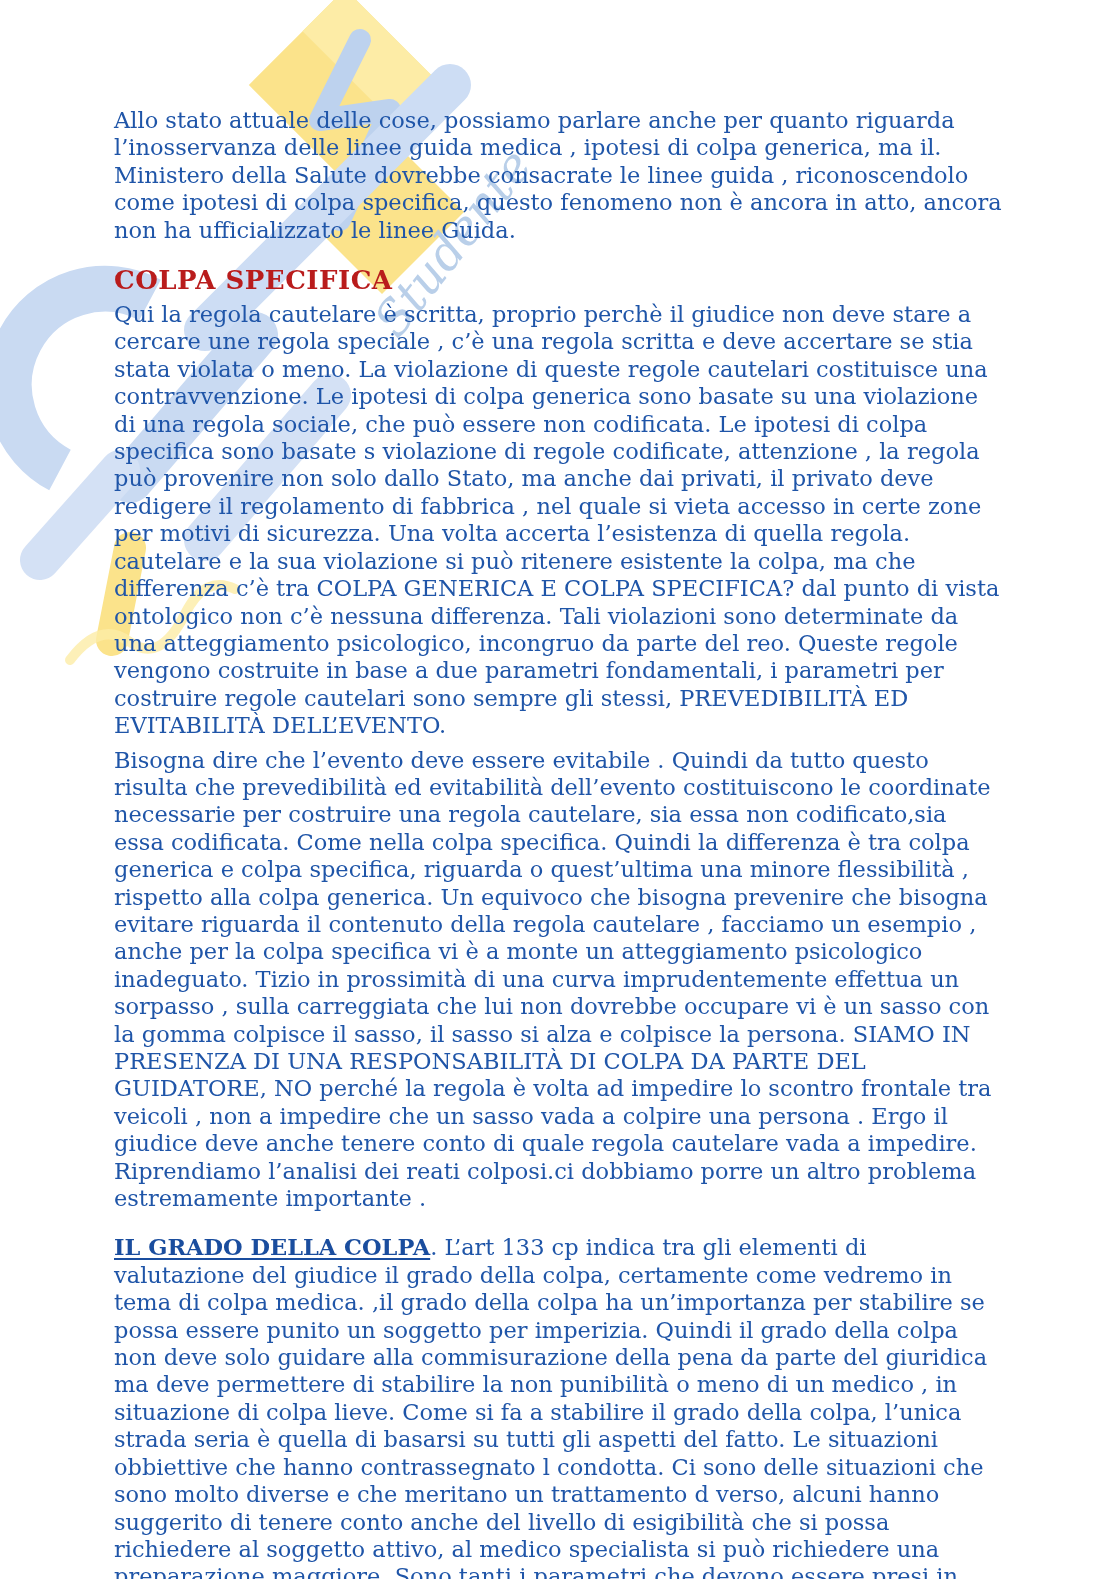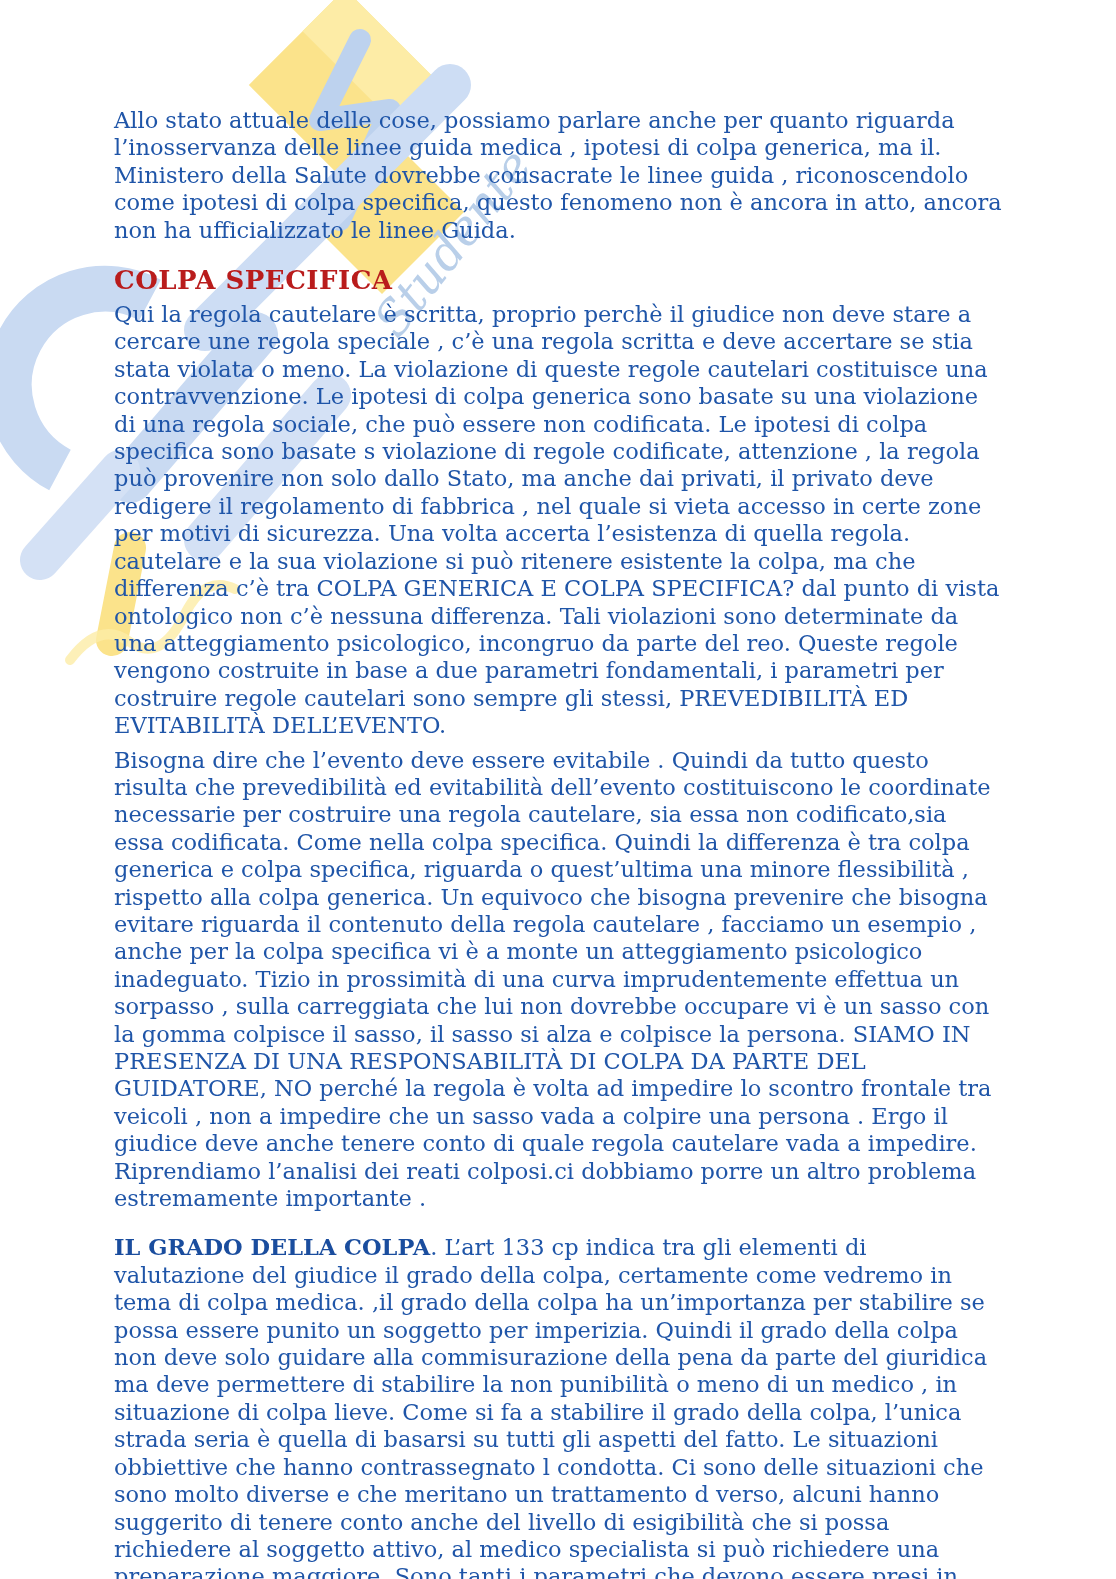--- a/index.html
+++ b/index.html
@@ -45,20 +45,21 @@
   }
   h2.section-heading {
     font-size: 26px;
     line-height: 28px;
     font-weight: bold;
     color: #b91c1c;
     letter-spacing: 0.5px;
   }
   .inline-heading {
     font-weight: bold;
+    text-decoration: underline;
     text-decoration-thickness: 2px;
     text-underline-offset: 3px;
     color: #1a4d9e;
   }
   .indent-small {
     padding-left: 9px;
   }
 </style>
 </head>
 <body>

